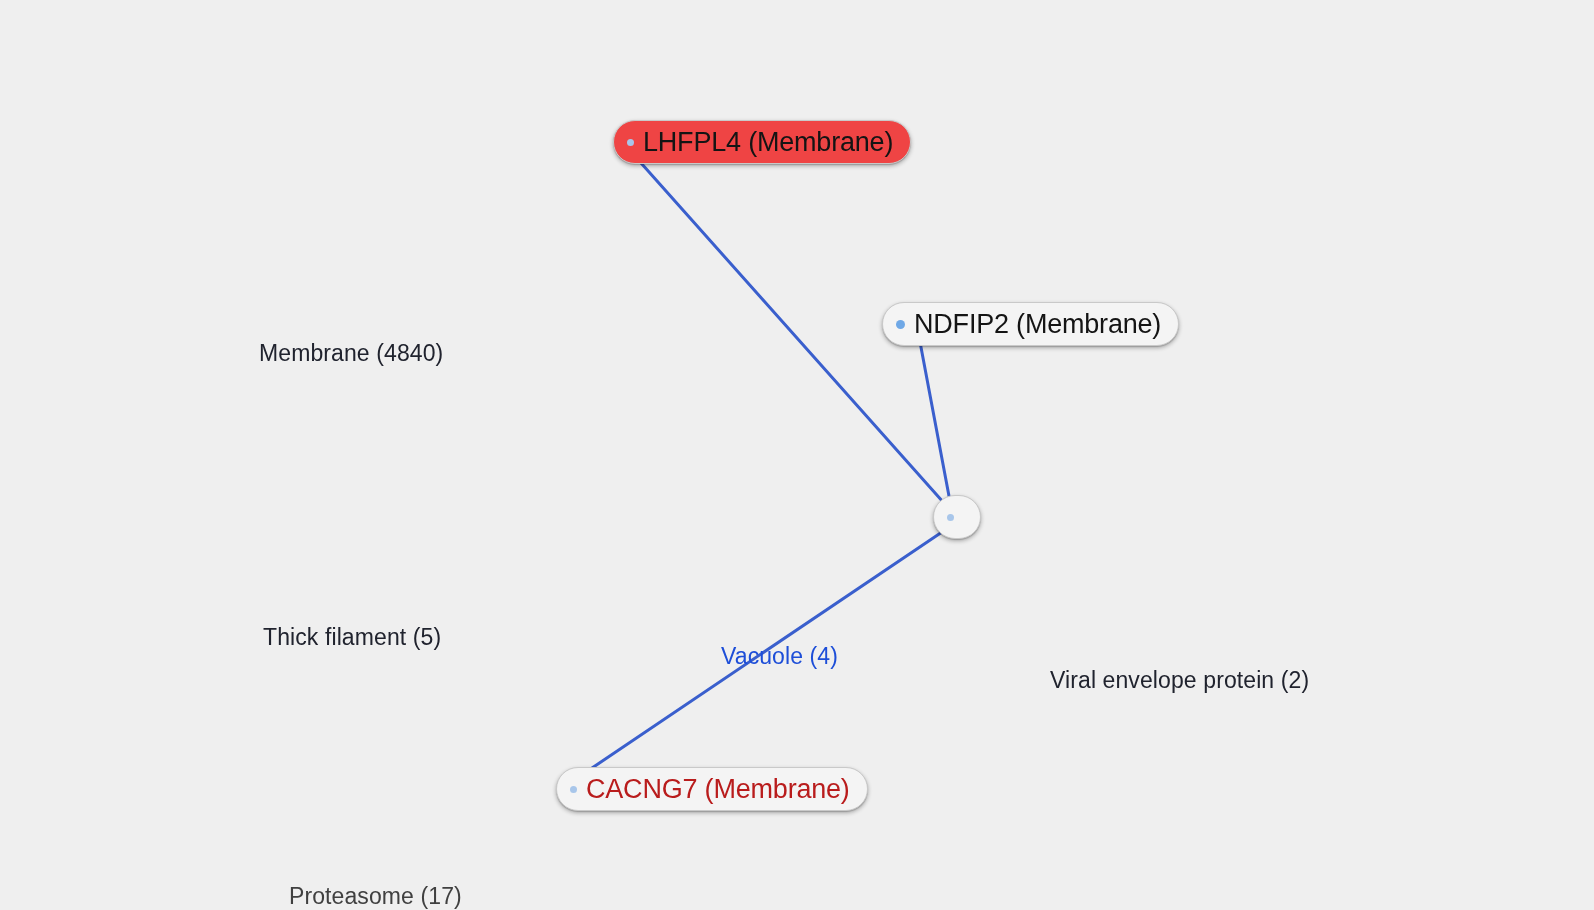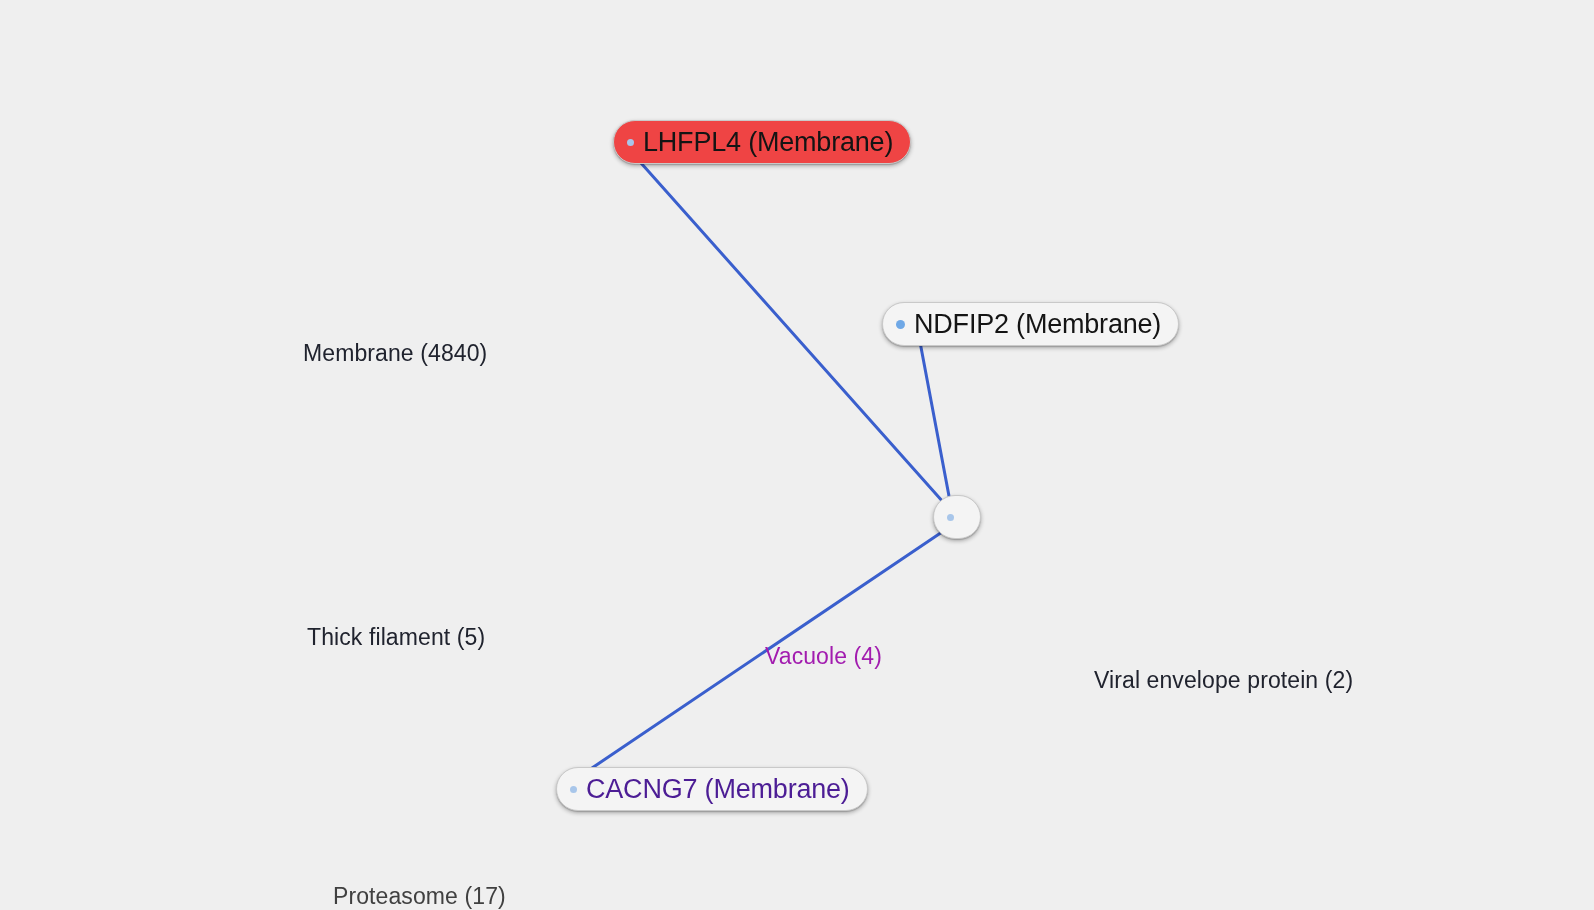--- a/index.html
+++ b/index.html
@@ -44,21 +44,20 @@
   .cluster-label {
     position: absolute;
     z-index: 2;
     color: #20232e;
     font-family: "Liberation Sans", sans-serif;
     font-size: 23px;
     font-weight: 400;
     letter-spacing: 0.1px;
     white-space: nowrap;
     line-height: 1;
-    margin-left: 44px;
   }
 
   
   .node {
     position: absolute;
     z-index: 3;
     display: flex;
     align-items: center;
     box-sizing: border-box;
     height: 44px;
@@ -100,36 +99,36 @@
 
   <svg id="edge-layer" viewBox="0 0 1594 910" width="1594" height="910" xmlns="http://www.w3.org/2000/svg">
       <line x1="641" y1="163" x2="952" y2="512" stroke="#3a5fcd" stroke-width="3" stroke-linecap="round"></line>
       <line x1="917" y1="326" x2="952" y2="512" stroke="#3a5fcd" stroke-width="3" stroke-linecap="round"></line>
       <line x1="592" y1="768" x2="948" y2="528" stroke="#3a5fcd" stroke-width="3" stroke-linecap="round"></line>
     </svg>
 
   <div id="cluster-label-layer">
       <div class="cluster-label" style="left: 259px; top: 342px; color: rgb(32, 35, 46);">Membrane (4840)</div>
       <div class="cluster-label" style="left: 263px; top: 626px; color: rgb(32, 35, 46);">Thick filament (5)</div>
-      <div class="cluster-label" style="left: 721px; top: 645px; color: #a21caf;">Vacuole (4)</div>
+      <div class="cluster-label" style="left: 721px; top: 645px; color: #1d4ed8;">Vacuole (4)</div>
       <div class="cluster-label" style="left: 1050px; top: 669px; color: rgb(32, 35, 46);">Viral envelope protein (2)</div>
       <div class="cluster-label" style="left: 289px; top: 885px; color: #404040;">Proteasome (17)</div>
     </div>
 
   <div id="node-layer">
       <div class="node" style="left: 613px; top: 120px; background: #ef4444; border-color: rgb(201, 201, 201);">
         <span class="node-dot" style="background: rgb(168, 198, 234);"></span>
         <span class="node-label" style="color: rgb(20, 20, 20);">LHFPL4 (Membrane)</span>
       </div>
       <div class="node accent" style="left: 882px; top: 283px; background: rgb(244, 244, 244); border-color: rgb(201, 201, 201); margin-top: 19px;">
         <span class="node-dot" style="background: rgb(111, 168, 230);"></span>
         <span class="node-label" style="color: rgb(20, 20, 20);">NDFIP2 (Membrane)</span>
       </div>
       <div class="node" style="left: 933px; top: 495px; background: rgb(244, 244, 244); border-color: rgb(201, 201, 201);">
         <span class="node-dot" style="background: rgb(168, 198, 234);"></span>
       </div>
       <div class="node" style="left: 556px; top: 767px; background: rgb(244, 244, 244); border-color: rgb(201, 201, 201);">
         <span class="node-dot" style="background: rgb(168, 198, 234);"></span>
-        <span class="node-label" style="color: #4c1d95;">CACNG7 (Membrane)</span>
+        <span class="node-label" style="color: #b91c1c;">CACNG7 (Membrane)</span>
       </div>
     </div>
 
 </div>
 
 </body></html>

